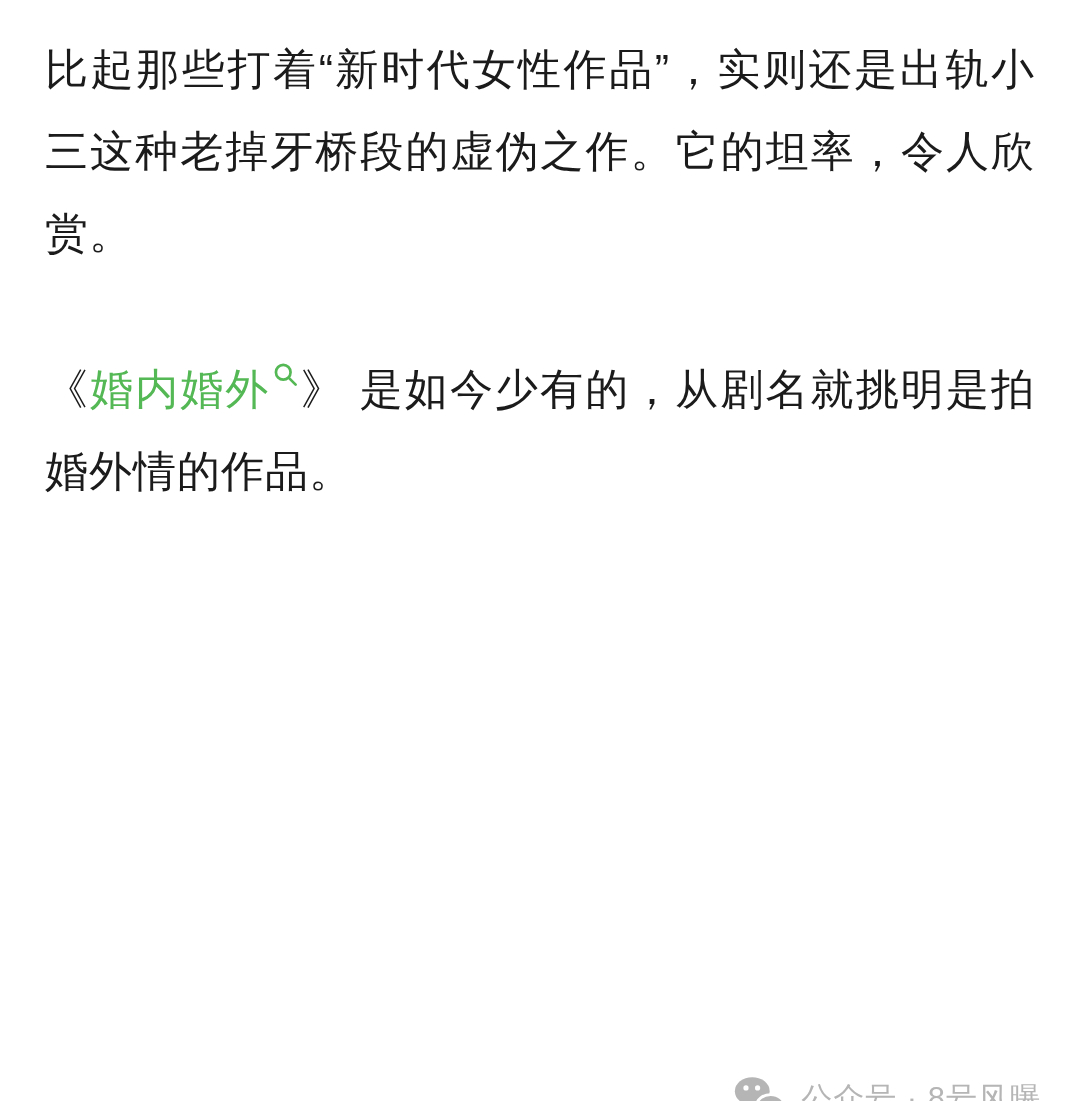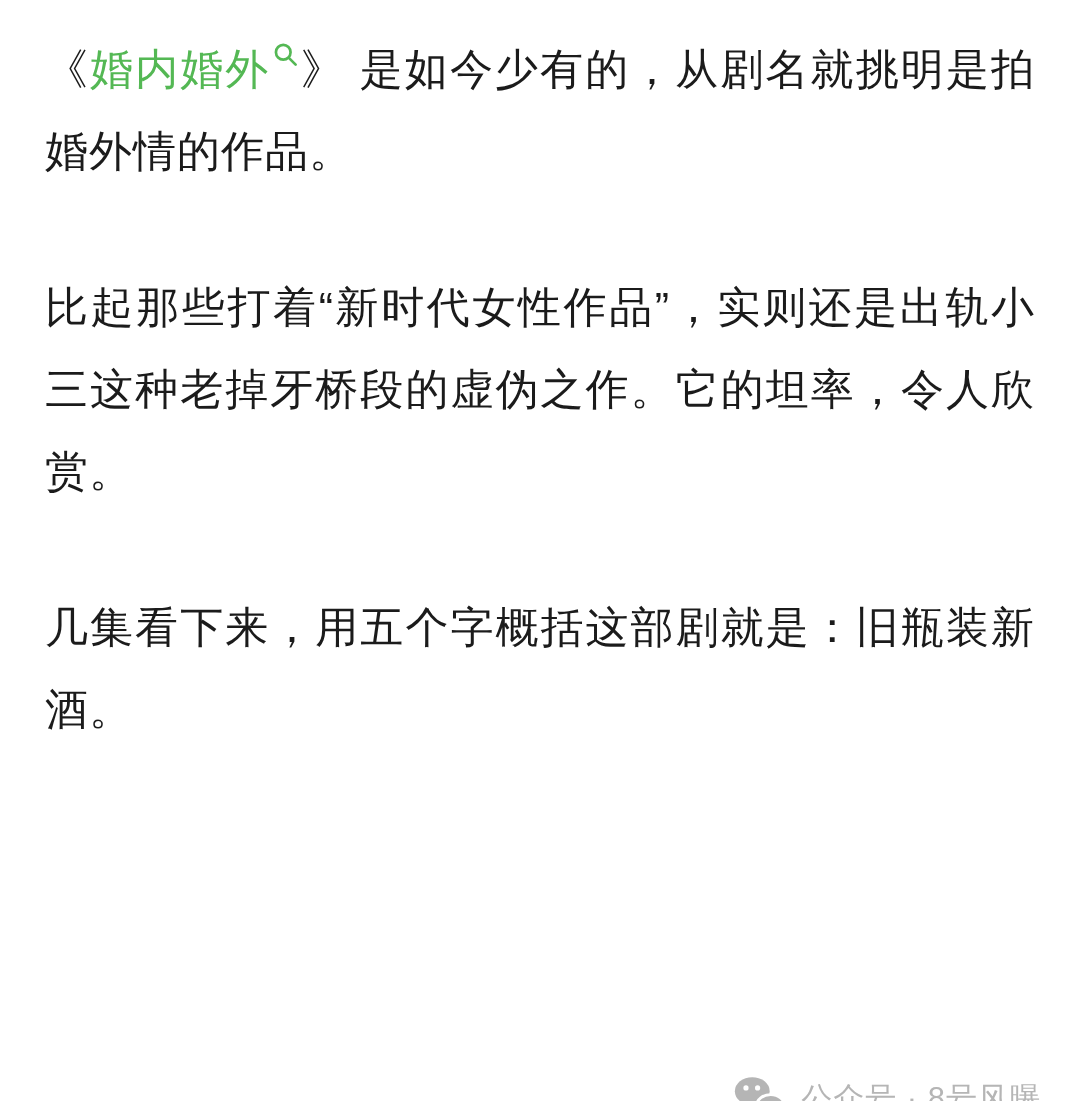--- a/index.html
+++ b/index.html
@@ -57,26 +57,25 @@
   .watermark svg.wechat-glyph {
     width: 58px;
     height: 50px;
     display: block;
   }
 </style>
 </head>
 <body>
 
 <main class="article">
+    <p class="para"><span>比起那些打着“新时代女性作品”，实则还是出轨小三这种老掉牙桥段的虚伪之作。它的坦率，令人欣赏。</span></p>
     <p class="para"><span>《</span><span class="kw-link">婚内婚外<svg class="search-glyph" viewBox="0 0 24 24" aria-hidden="true">
     <circle cx="10" cy="10" r="6.5" fill="none" stroke="currentColor" stroke-width="2.4"></circle>
     <line x1="15.2" y1="15.2" x2="21" y2="21" stroke="currentColor" stroke-width="2.4" stroke-linecap="round"></line>
   </svg></span><span>》 是如今少有的，从剧名就挑明是拍婚外情的作品。</span></p>
-    <p class="para"><span>比起那些打着“新时代女性作品”，实则还是出轨小三这种老掉牙桥段的虚伪之作。它的坦率，令人欣赏。</span></p>
-    <p class="para"><span>几集看下来，用五个字概括这部剧就是：旧瓶装新酒。</span></p>
   </main>
 
 <div class="watermark">
   <svg class="wechat-glyph" viewBox="0 0 60 50" aria-hidden="true">
     <g fill="currentColor">
       <ellipse cx="22" cy="17" rx="18" ry="14.5"></ellipse>
       <path d="M12 28 L6 37 L19 31 Z"></path>
     </g>
     <circle cx="15.5" cy="13.5" r="2.7" fill="#ffffff"></circle>
     <circle cx="27.5" cy="13.5" r="2.7" fill="#ffffff"></circle>

